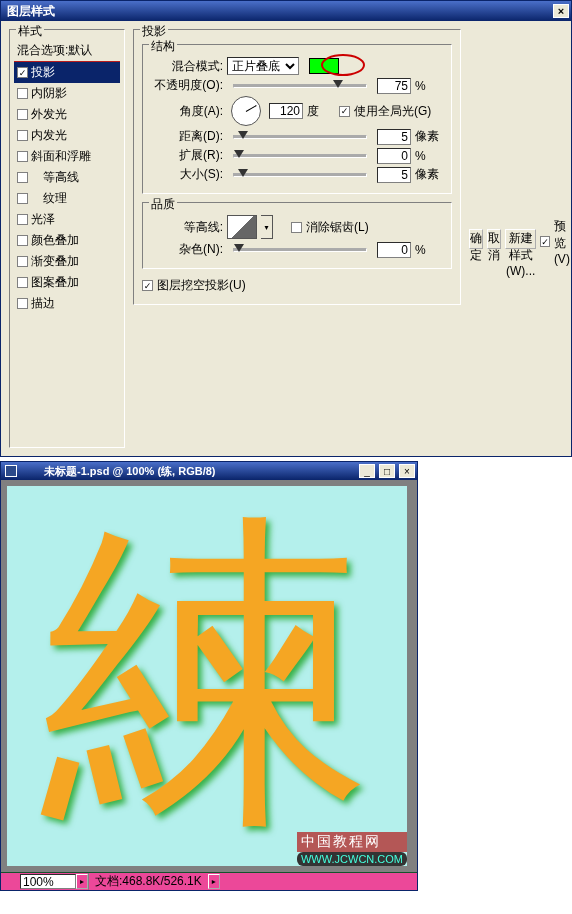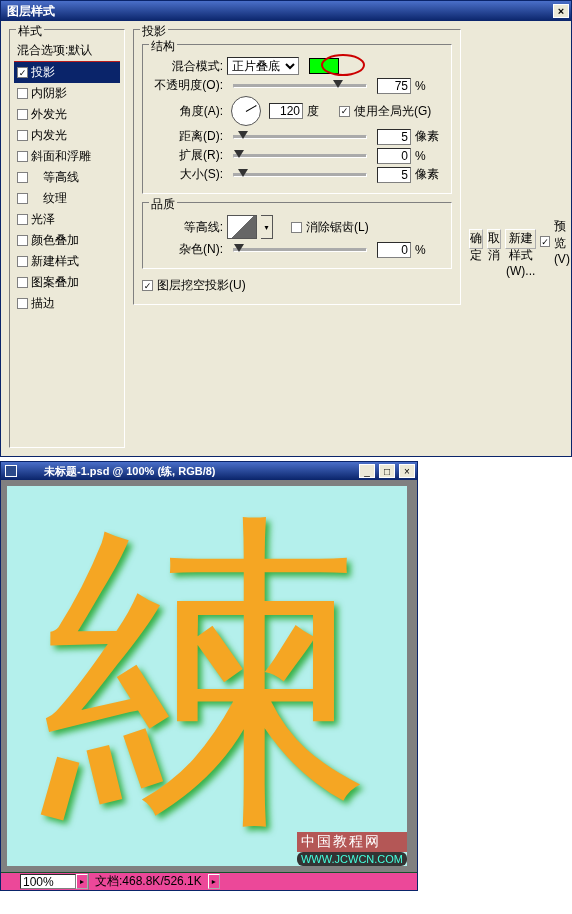--- a/index.html
+++ b/index.html
@@ -115,21 +115,21 @@
           <div class="style-row">
             <span class="cb"></span>
             <span>光泽</span>
           </div>
           <div class="style-row">
             <span class="cb"></span>
             <span>颜色叠加</span>
           </div>
           <div class="style-row">
             <span class="cb"></span>
-            <span>新建样式</span>
+            <span>渐变叠加</span>
           </div>
           <div class="style-row">
             <span class="cb"></span>
             <span>图案叠加</span>
           </div>
           <div class="style-row">
             <span class="cb"></span>
             <span>描边</span>
           </div>
         </div>

